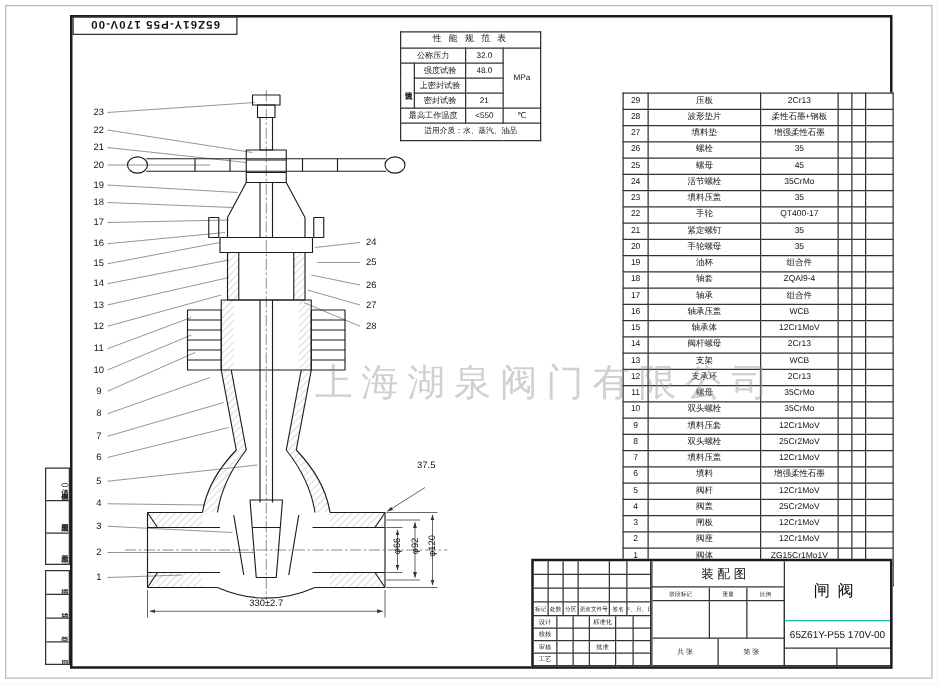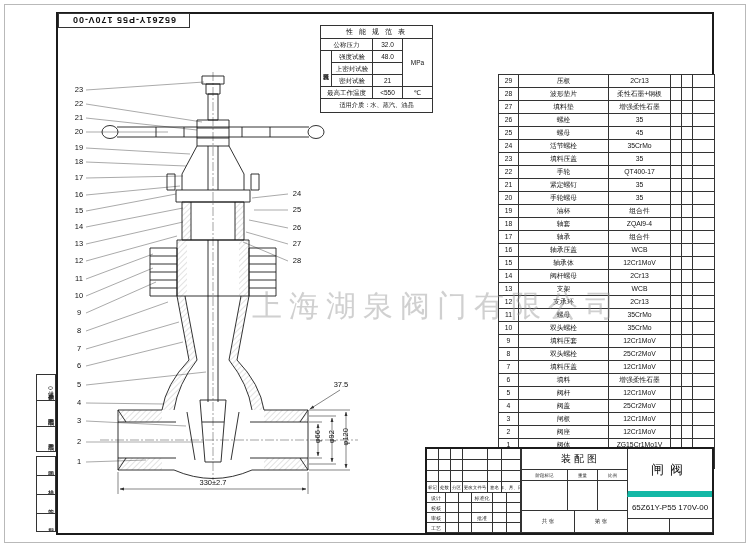--- a/index.html
+++ b/index.html
@@ -64,21 +64,21 @@
   .tb-doctype { position:absolute; left:94px; top:0; width:106px; height:21px; border-left:1px solid #333;
                 border-bottom:1px solid #333; display:flex; align-items:center; justify-content:center;
                 font-size:10px; letter-spacing:3px;padding-left:12px; }
   .tb-stage-head { position:absolute; left:94px; top:21px; width:106px; height:11px; display:grid;
                    grid-template-columns:46px 30px 30px; font-size:4.5px; border-left:1px solid #333; }
   .tb-stage-vals { position:absolute; left:94px; top:32px; width:106px; height:30px; display:grid;
                    grid-template-columns:46px 30px 30px; border-left:1px solid #333; }
   .tb-sheets { position:absolute; left:94px; top:62px; width:106px; height:22px; display:grid;
                grid-template-columns:53px 53px; font-size:5.5px; border-left:1px solid #333; }
   .tb-name { position:absolute; left:200px; top:0; width:85px; height:48px; border-left:1px solid #333;
-             border-bottom:6px solid #14b8a6; display:flex; align-items:center; justify-content:center;
+             border-bottom:1px solid #14b8a6; display:flex; align-items:center; justify-content:center;
              font-size:13px; letter-spacing:6px; }
   .tb-num  { position:absolute; left:200px; top:48px; width:85px; height:22px; border-left:1px solid #333;
              border-bottom:1px solid #333; display:flex; align-items:center; justify-content:center;
              font-size:8px; }
   .tb-foot { position:absolute; left:200px; top:70px; width:85px; height:14px; display:grid;
              grid-template-columns:42px 43px; border-left:1px solid #333; font-size:4.5px; }
 </style>
 </head>
 <body>
 
@@ -342,21 +342,21 @@
     <span class="callout" style="left:234px;top:120px">24</span>
     <span class="callout" style="left:234px;top:136px">25</span>
     <span class="callout" style="left:234px;top:154px">26</span>
     <span class="callout" style="left:234px;top:170px">27</span>
     <span class="callout" style="left:234px;top:187px">28</span>
 
     <span class="dim-label" style="left:110px;top:409px;width:94px">330±2.7</span>
     <span class="dim-label rot" style="left:247px;top:363px">φ66</span>
     <span class="dim-label rot" style="left:261px;top:363px">φ92</span>
     <span class="dim-label rot" style="left:275px;top:363px">φ120</span>
-    <span class="dim-label" style="left:272px;top:311px;width:26px">37.5</span>
+    <span class="dim-label" style="left:272px;top:298px;width:26px">37.5</span>
   </div>
 
   <table class="bom">
     <colgroup>
         <col class="bc0">
         <col class="bc1">
         <col class="bc2">
         <col class="bc3">
         <col class="bc4">
         <col class="bc5">

